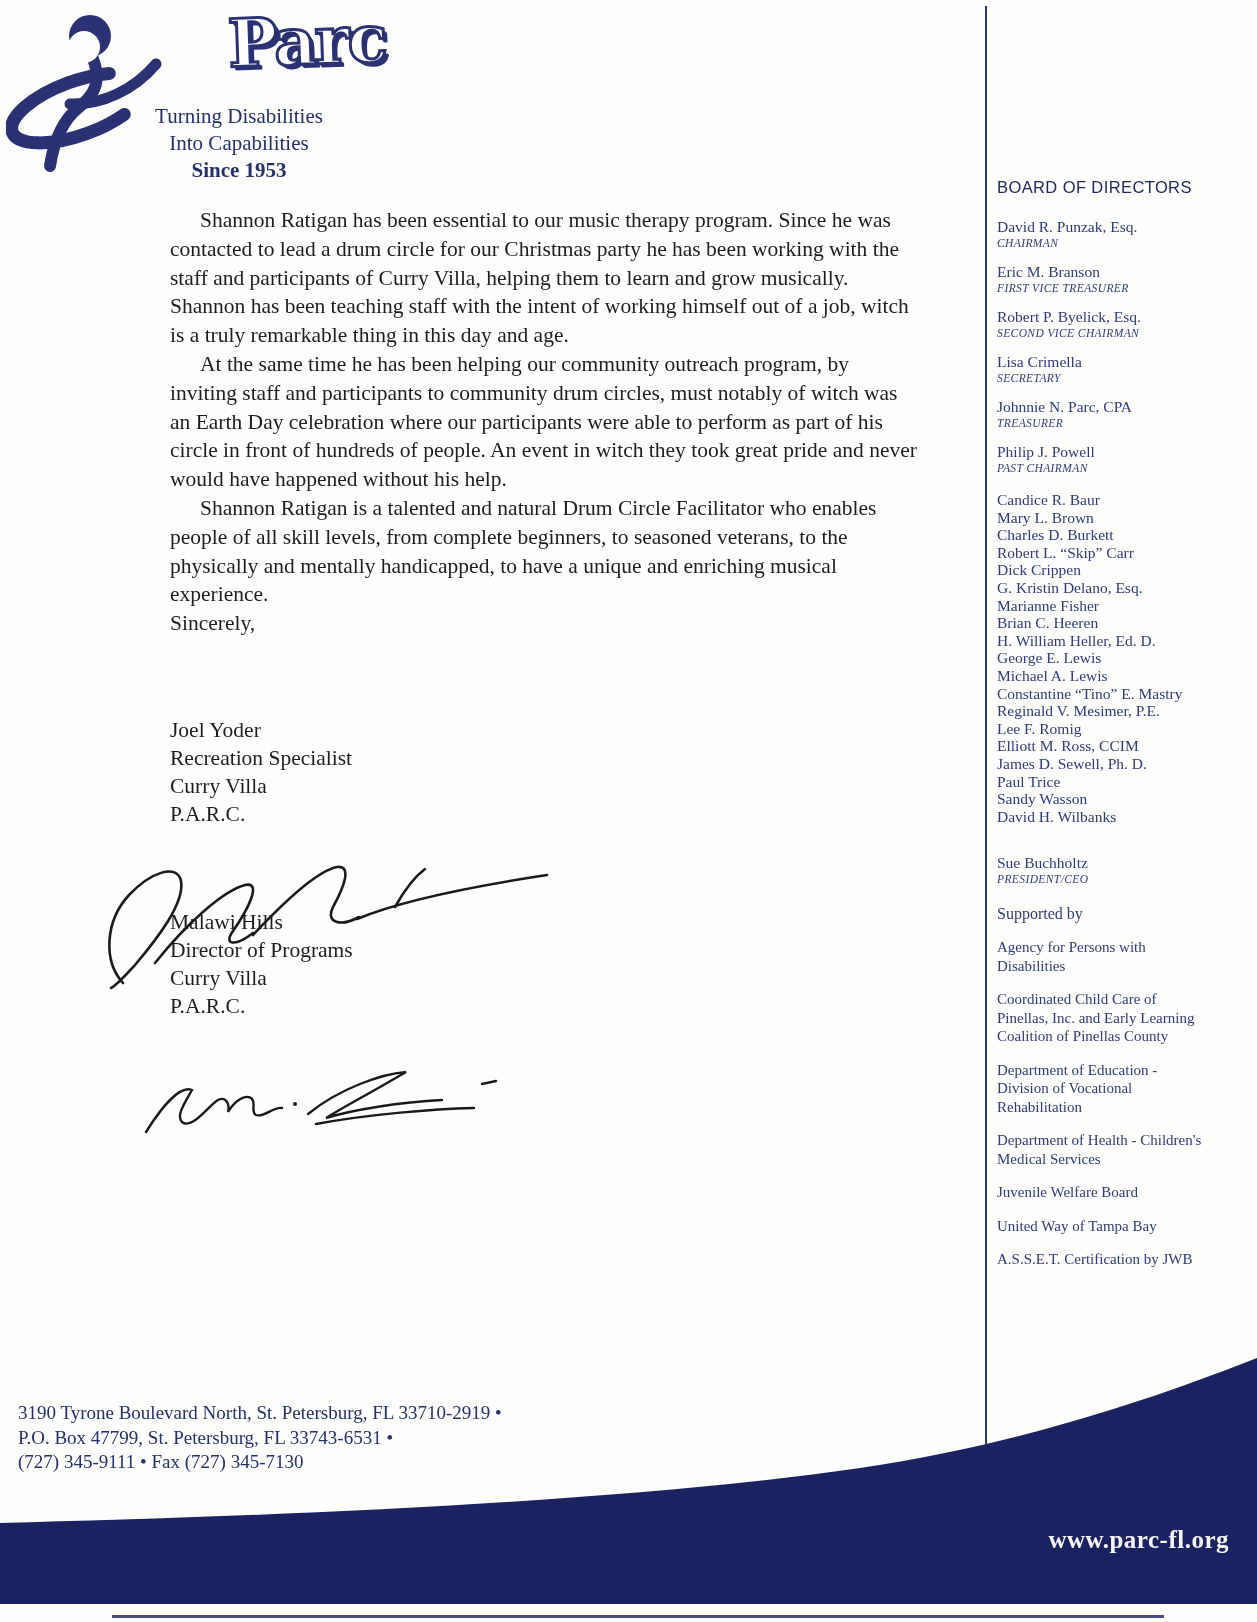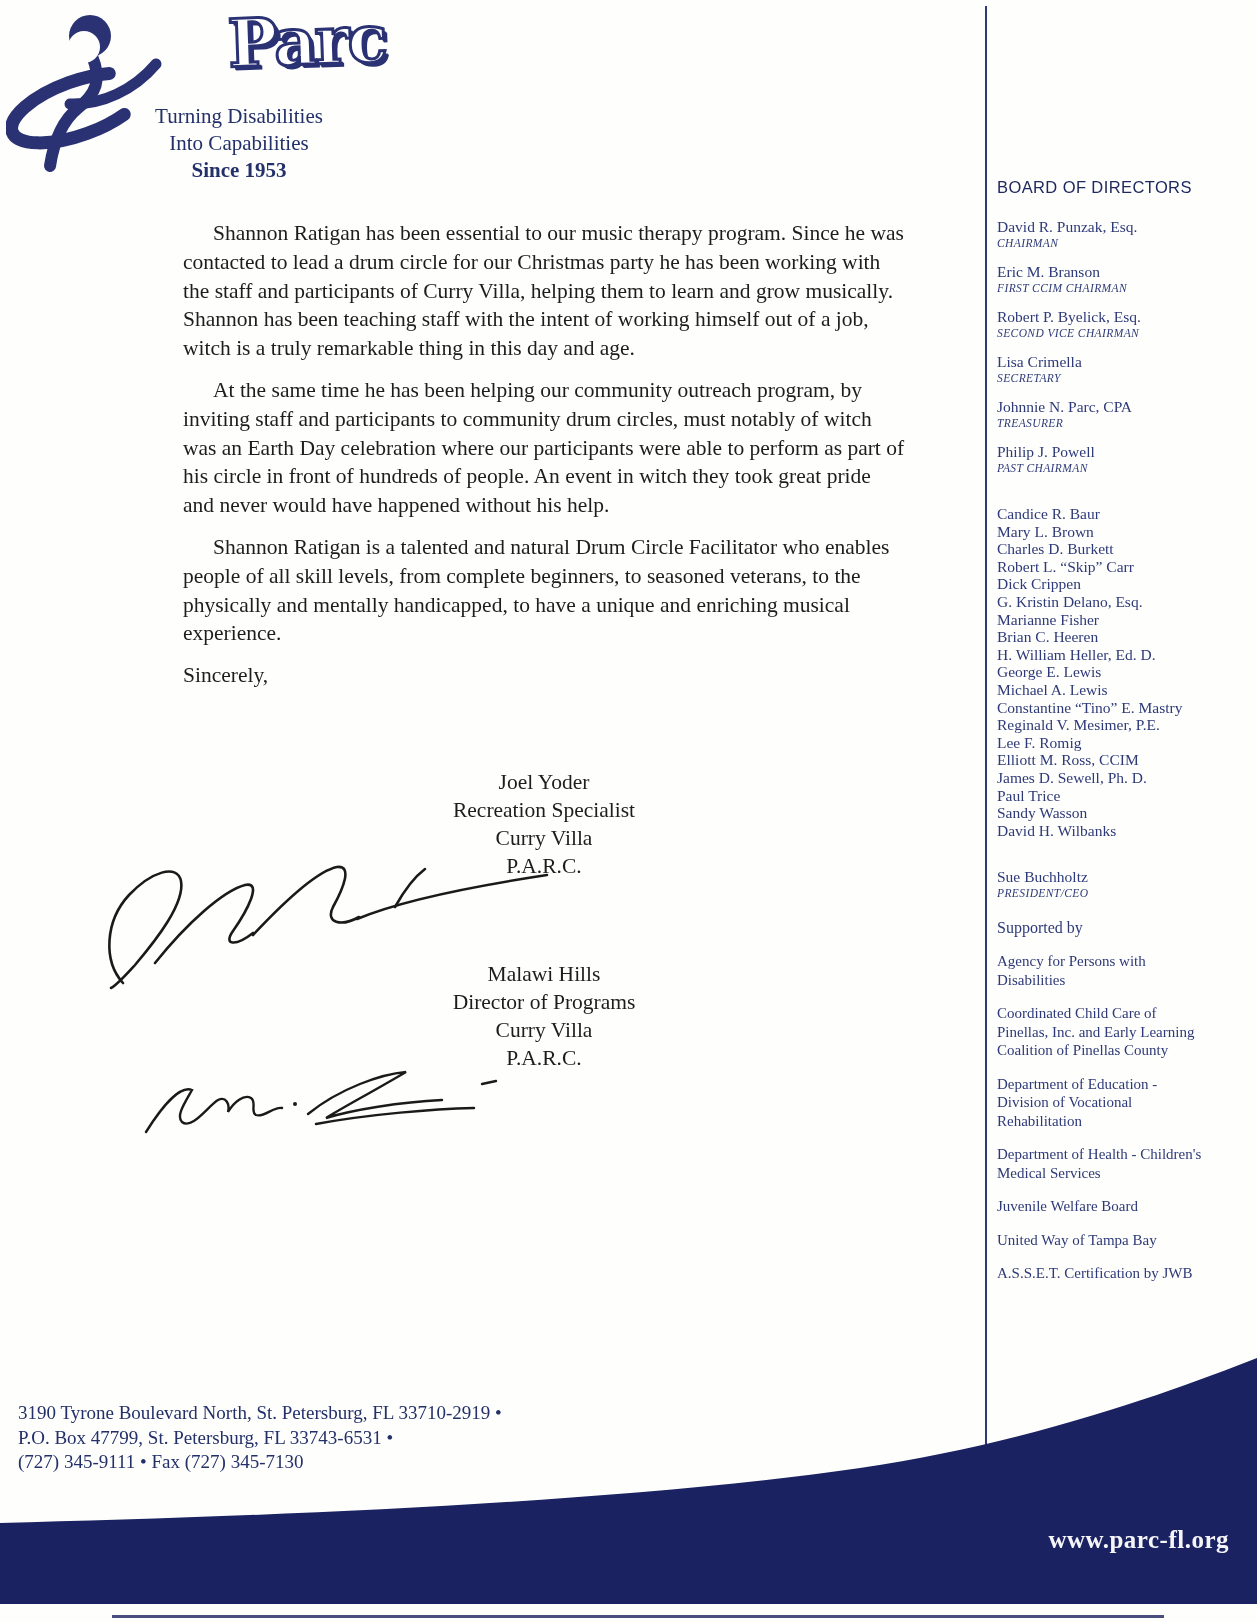--- a/index.html
+++ b/index.html
@@ -22,23 +22,23 @@
     position:absolute; left:120px; top:103px; width:238px;
     text-align:center; color:#233069; font-size:21px; line-height:27px;
   }
   .tagline .since { font-weight:bold; }
 
   
   .letter {
     position:absolute; left:170px; top:206px; width:748px;
     font-size:21.5px; line-height:28.8px; color:#1d1d1d;
   }
-  .letter p { margin:13px; text-indent:30px; }
+  .letter p { margin:0; text-indent:30px; }
   .closing { margin-top:42px; text-indent:0 !important; }
-  .sigblock { margin:0; line-height:28px;text-align:center; }
+  .sigblock { margin:0; line-height:28px; }
   .sigblock-1 { margin-top:78px; }
   .sigblock-2 { margin-top:80px; }
 
   .signature-svg { position:absolute; pointer-events:none; }
   #sig1 { left:95px; top:845px; }
   #sig2 { left:138px; top:1052px; }
 
   
   .divider {
     position:absolute; left:985px; top:6px; width:2px; height:1442px;
@@ -50,21 +50,21 @@
   }
   .sidebar-heading {
     font-family:"Liberation Sans", sans-serif; font-size:16.5px;
     letter-spacing:0.4px; color:#20295f; margin-bottom:21px;
   }
   .officer { margin-bottom:13px; }
   .officer-name, .member, .supporter { font-size:15.5px; line-height:18px; }
   .officer-title {
     font-size:11.5px; font-style:italic; letter-spacing:0.4px; line-height:14px;
   }
-  .members { margin-top:30px; }
+  .members { margin-top:16px; }
   .member { line-height:17.6px; }
   .president { margin-top:29px; }
   .supported-by { margin-top:19px; font-size:16px; }
   .supporter { font-size:15px; line-height:18.5px; margin-top:15px; }
 
   
   .swoosh { position:absolute; left:0; top:1320px; width:1257px; height:302px; }
   .footer-address {
     position:absolute; left:18px; top:1401px; width:520px;
     color:#233069; font-size:19px; line-height:24.5px;
@@ -151,21 +151,21 @@
 
   <div class="sidebar">
     <div class="sidebar-heading">BOARD OF DIRECTORS</div>
 
     <div class="officer">
       <div class="officer-name">David R. Punzak, Esq.</div>
       <div class="officer-title">CHAIRMAN</div>
     </div>
     <div class="officer">
       <div class="officer-name">Eric M. Branson</div>
-      <div class="officer-title">FIRST CCIM CHAIRMAN</div>
+      <div class="officer-title">FIRST VICE TREASURER</div>
     </div>
     <div class="officer">
       <div class="officer-name">Robert P. Byelick, Esq.</div>
       <div class="officer-title">SECOND VICE CHAIRMAN</div>
     </div>
     <div class="officer">
       <div class="officer-name">Lisa Crimella</div>
       <div class="officer-title">SECRETARY</div>
     </div>
     <div class="officer">

